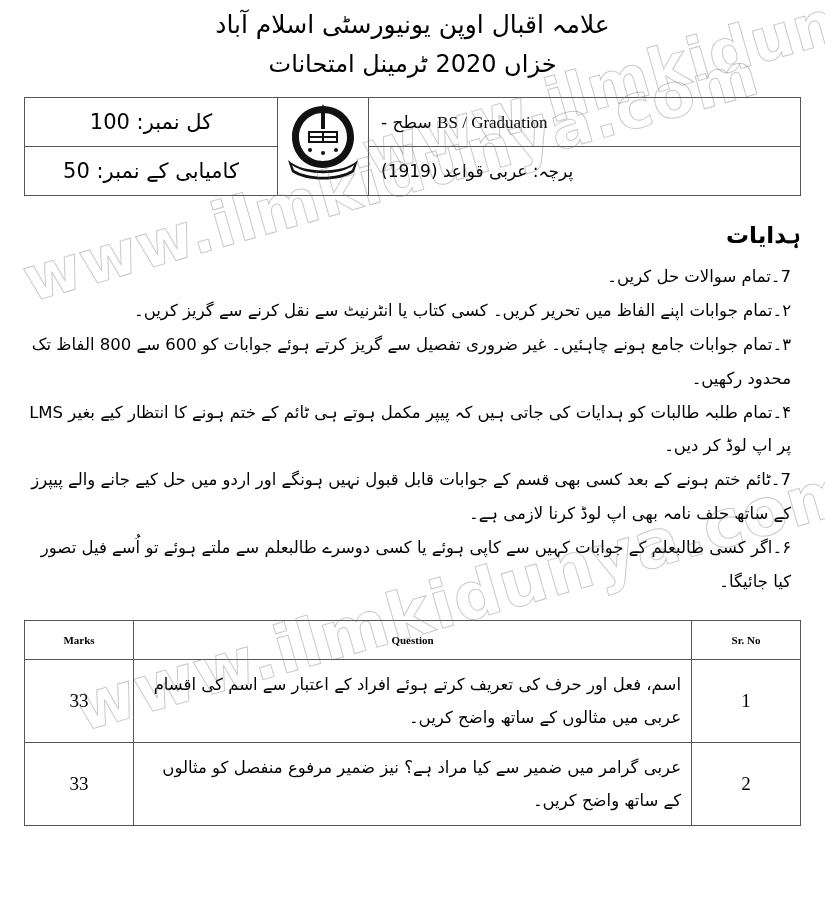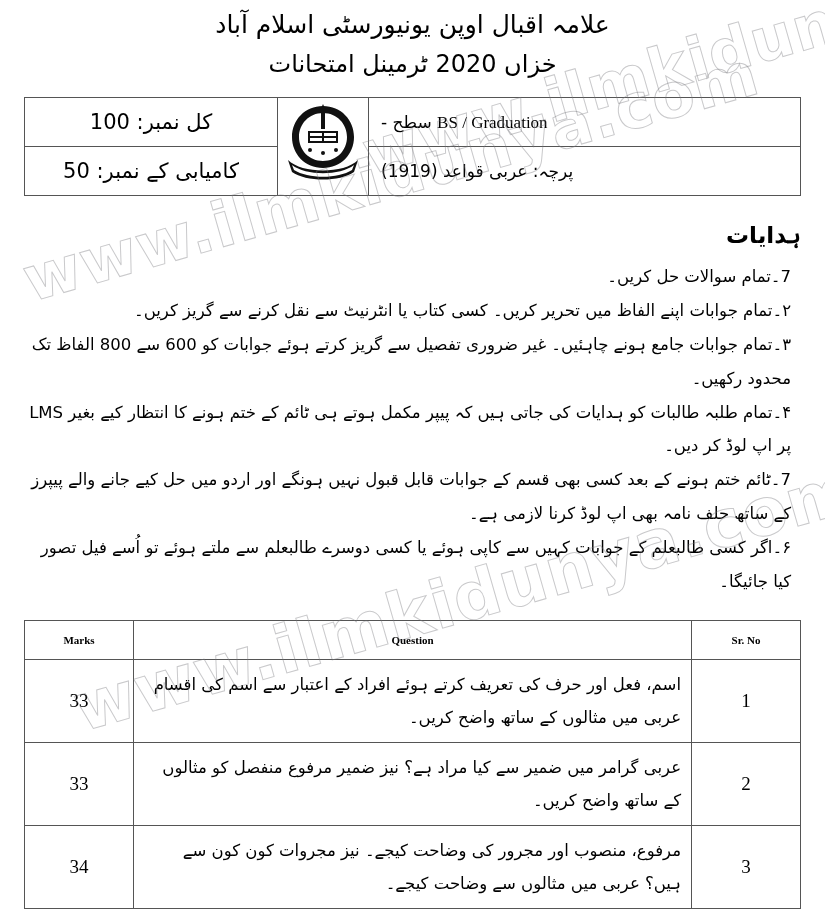--- a/index.html
+++ b/index.html
@@ -242,25 +242,20 @@
       <tr>
         <td class="td-marks">33</td>
         <td class="td-q">اسم، فعل اور حرف کی تعریف کرتے ہوئے افراد کے اعتبار سے اسم کی اقسام عربی میں مثالوں کے ساتھ واضح کریں۔</td>
         <td class="td-srno">1</td>
       </tr>
       <tr>
         <td class="td-marks">33</td>
         <td class="td-q">عربی گرامر میں ضمیر سے کیا مراد ہے؟ نیز ضمیر مرفوع منفصل کو مثالوں کے ساتھ واضح کریں۔</td>
         <td class="td-srno">2</td>
       </tr>
-      <tr>
-        <td class="td-marks">34</td>
-        <td class="td-q">مرفوع، منصوب اور مجرور کی وضاحت کیجے۔ نیز مجروات کون کون سے ہیں؟ عربی میں مثالوں سے وضاحت کیجے۔</td>
-        <td class="td-srno">3</td>
-      </tr>
     </tbody>
   </table>
 
 </div>
 
 <div class="watermark-layer">
   <div class="wm wm-a">www.ilmkidunya.com</div>
   <div class="wm wm-b">www.ilmkidunya.com</div>
   <div class="wm wm-c">www.ilmkidunya.com</div>
 </div>

